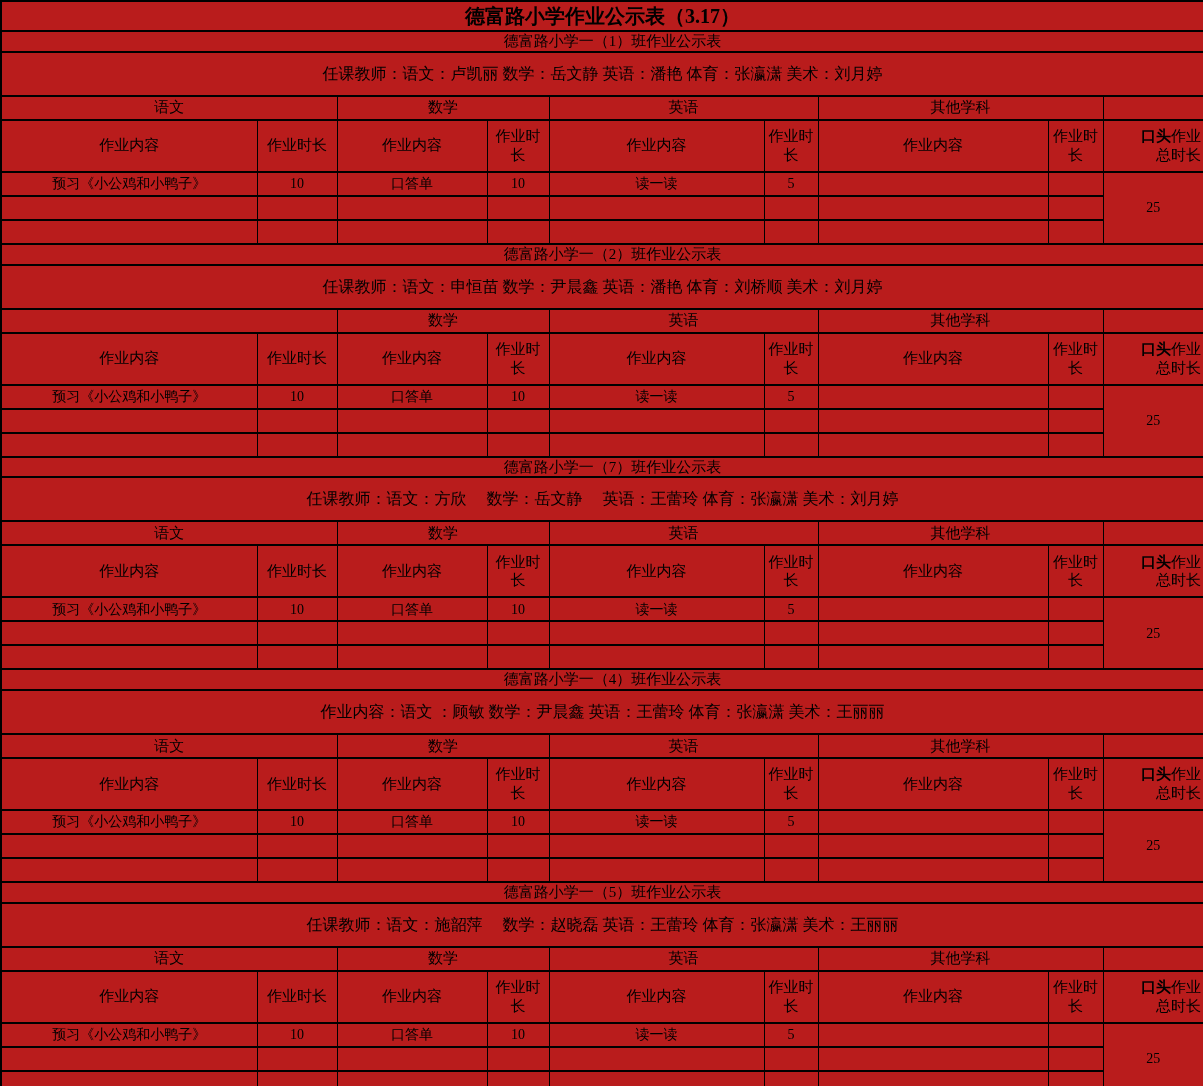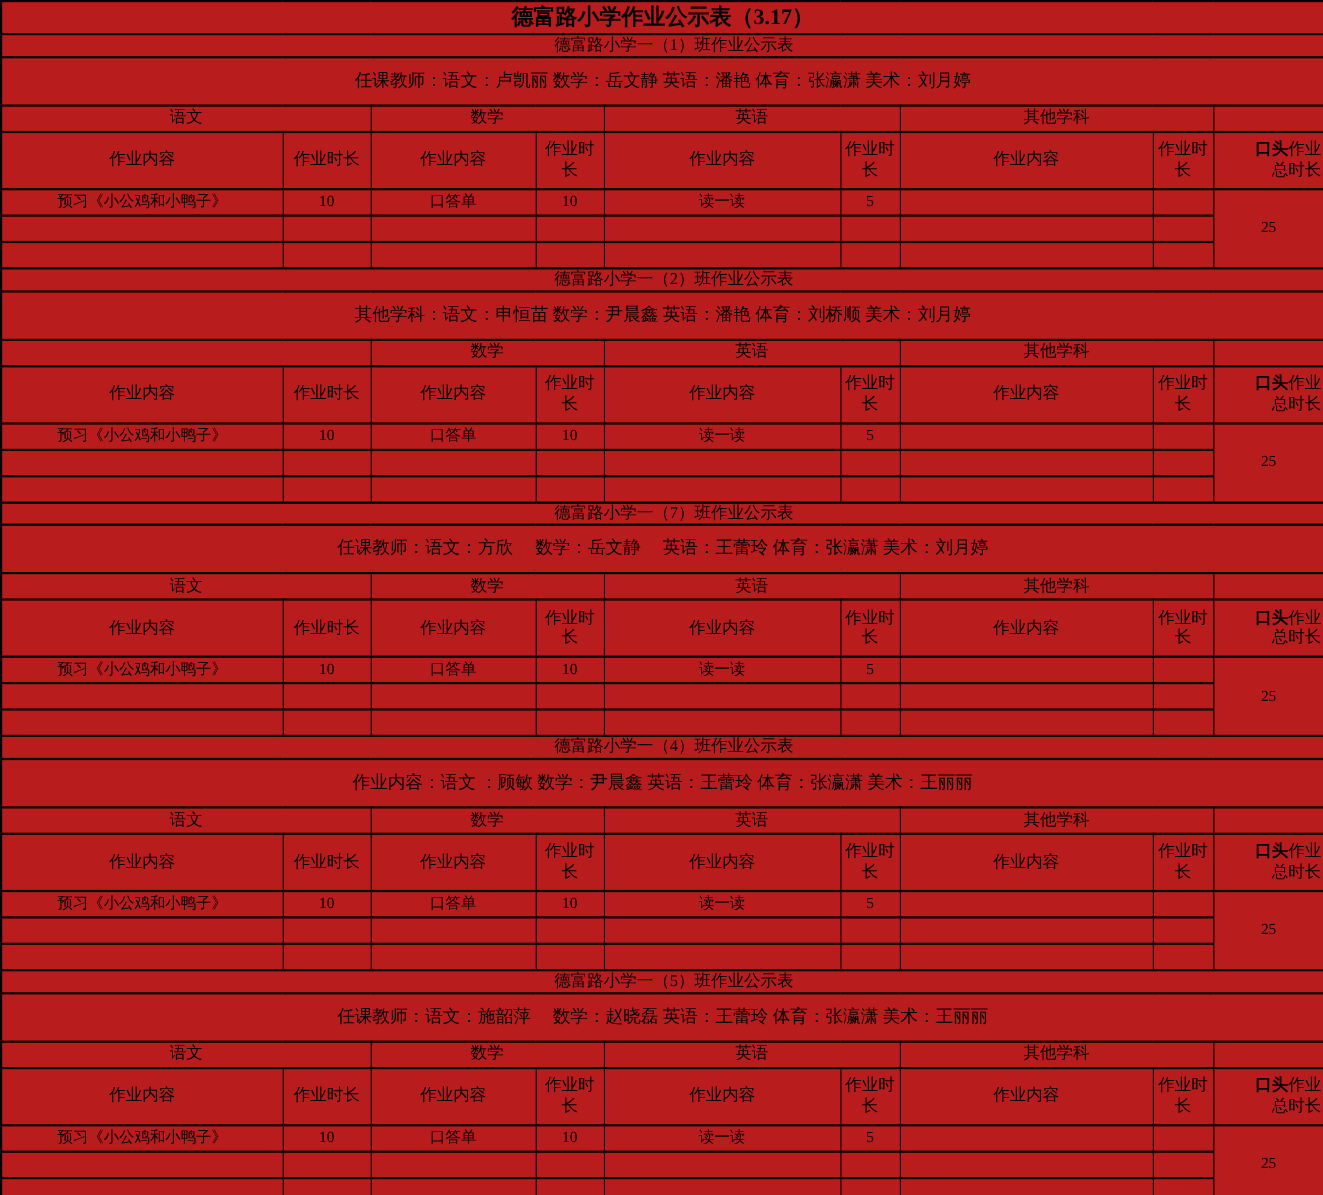--- a/index.html
+++ b/index.html
@@ -116,21 +116,21 @@
     <td></td>
     <td></td>
     <td></td>
     <td></td>
   </tr>
 
   <tr class="row-class-title">
     <td colspan="9">德富路小学一（2）班作业公示表</td>
   </tr>
   <tr class="row-teachers">
-    <td colspan="9">其他学科：语文：申恒苗 数学：尹晨鑫 英语：潘艳 体育：刘桥顺 美术：刘月婷</td>
+    <td colspan="9">任课教师：语文：申恒苗 数学：尹晨鑫 英语：潘艳 体育：刘桥顺 美术：刘月婷</td>
   </tr>
   <tr class="row-subjects">
     <td colspan="2"></td>
     <td colspan="2">数学</td>
     <td colspan="2">英语</td>
     <td colspan="2">其他学科</td>
     <td></td>
   </tr>
   <tr class="row-colheads">
     <td>作业内容</td>

